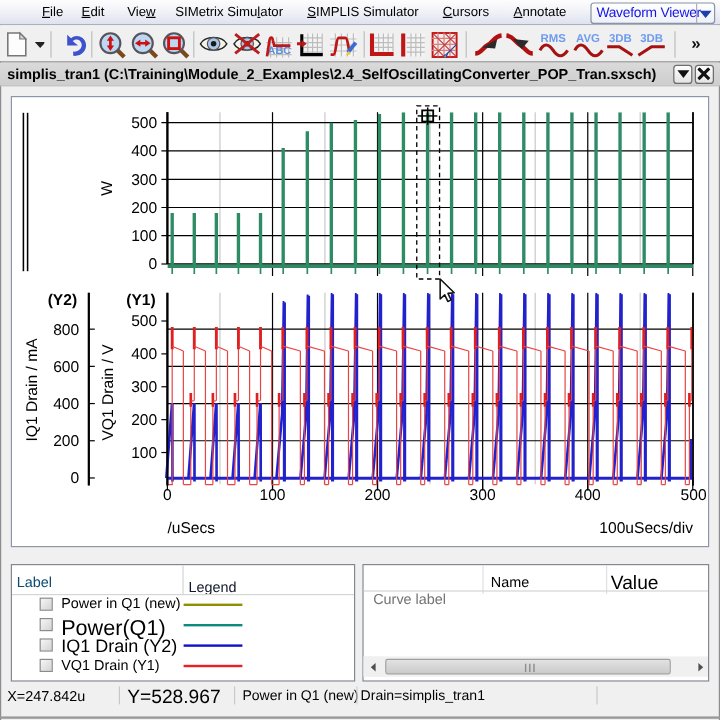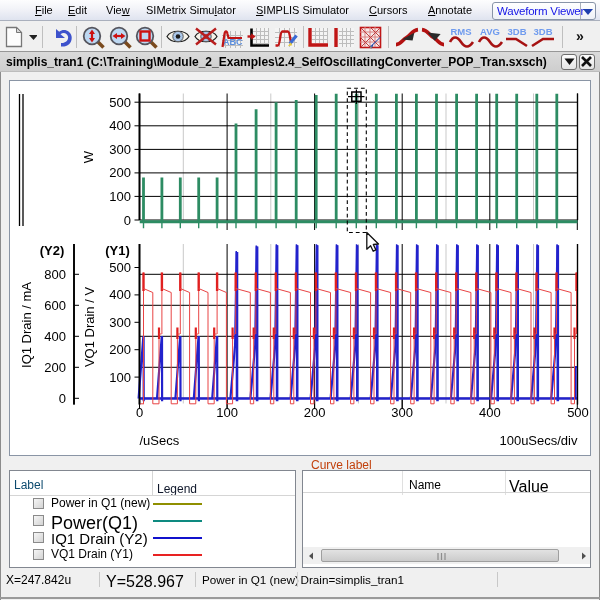--- a/index.html
+++ b/index.html
@@ -564,21 +564,21 @@
 <div style="position:absolute;left:51px;top:513px;font-size:18px;color:#000;white-space:nowrap">Power(Q1)</div>
 <div style="position:absolute;left:153px;top:520px;width:49px;height:1.5px;background:#0e8a80"></div>
 <div style="position:absolute;left:33px;top:532px;width:11px;height:11px;background:linear-gradient(135deg,#f6f6f6,#d3d3d3);border:1px solid #8a8a8a"></div>
 <div style="position:absolute;left:51px;top:530px;font-size:15px;color:#000;white-space:nowrap">IQ1 Drain (Y2)</div>
 <div style="position:absolute;left:153px;top:537px;width:49px;height:1.5px;background:#1111cc"></div>
 <div style="position:absolute;left:33px;top:549px;width:11px;height:11px;background:linear-gradient(135deg,#f6f6f6,#d3d3d3);border:1px solid #8a8a8a"></div>
 <div style="position:absolute;left:51px;top:547px;font-size:12px;color:#000;white-space:nowrap">VQ1 Drain (Y1)</div>
 <div style="position:absolute;left:153px;top:554px;width:49px;height:1.5px;background:#e82222"></div>
 
 <div class="abs" style="left:302px;top:470px;width:289px;height:98px;background:#fff;border:1px solid #828790"></div>
-<div class="abs" style="left:311px;top:458px;font-size:12px;color:#c2410c">Curve label</div>
+<div class="abs" style="left:311px;top:492px;font-size:12px;color:#737373">Curve label</div>
 <div class="abs" style="left:409px;top:478px;font-size:12px;color:#000">Name</div>
 <div class="abs" style="left:509px;top:478px;font-size:16px;color:#000">Value</div>
 <div class="abs" style="left:402px;top:471px;width:1px;height:24px;background:#e0e0e0"></div>
 <div class="abs" style="left:505px;top:471px;width:1px;height:24px;background:#e0e0e0"></div>
 <div class="abs" style="left:303px;top:492px;width:287px;height:1px;background:#d5d5d5"></div>
 
 <div class="abs" style="left:303px;top:547px;width:287px;height:17px;background:#f0f0f0"></div>
 <div class="abs" style="left:303px;top:547px;width:17px;height:17px;background:#f0f0f0"></div>
 <svg class="abs" style="left:308px;top:552px" width="6" height="8">
     <path d="M5,0.5 L1,4 L5,7.5 Z" fill="#505050"></path>

